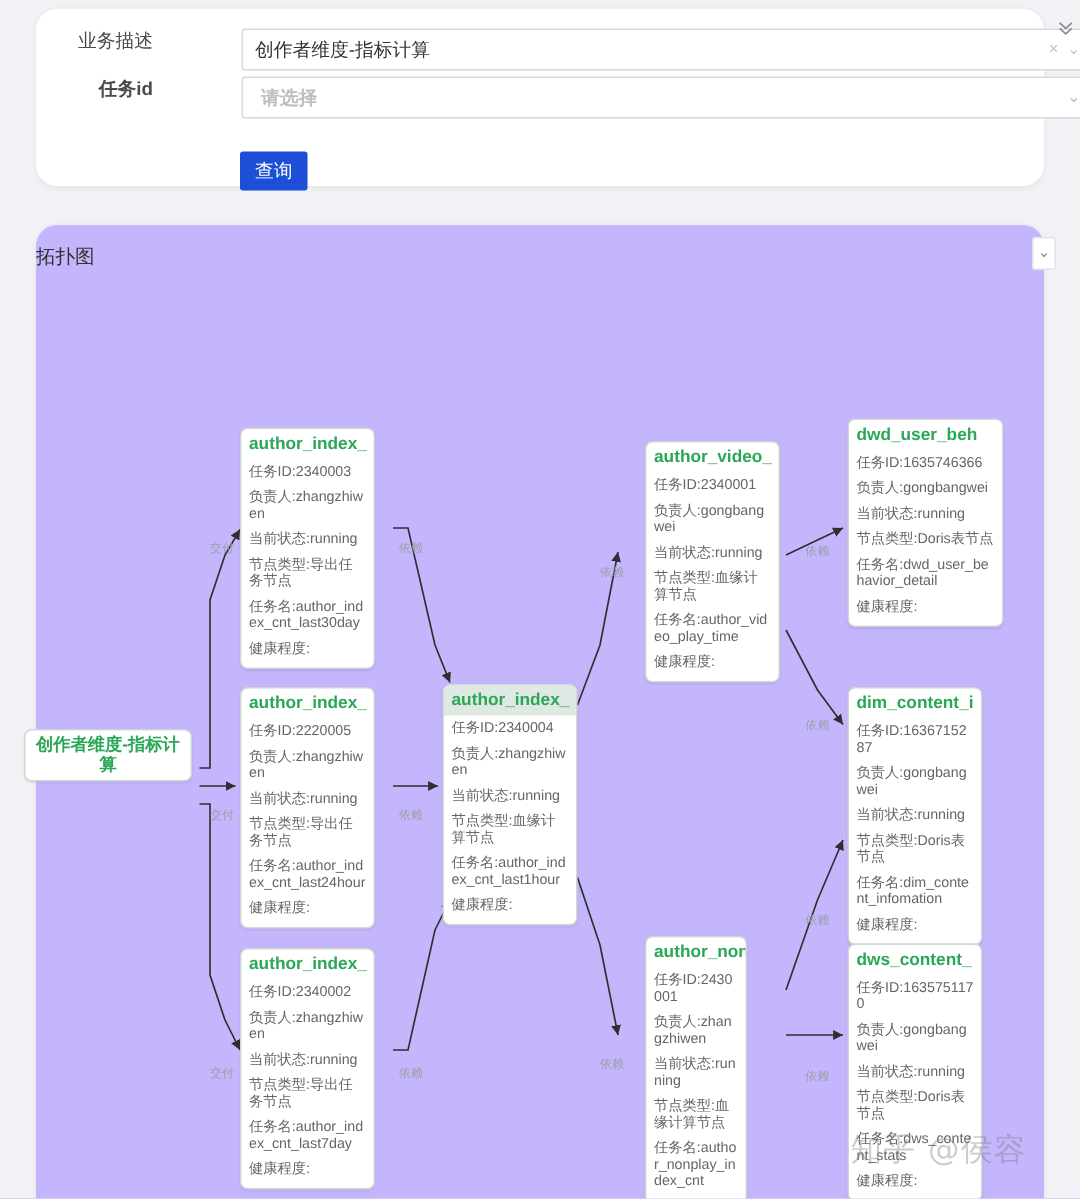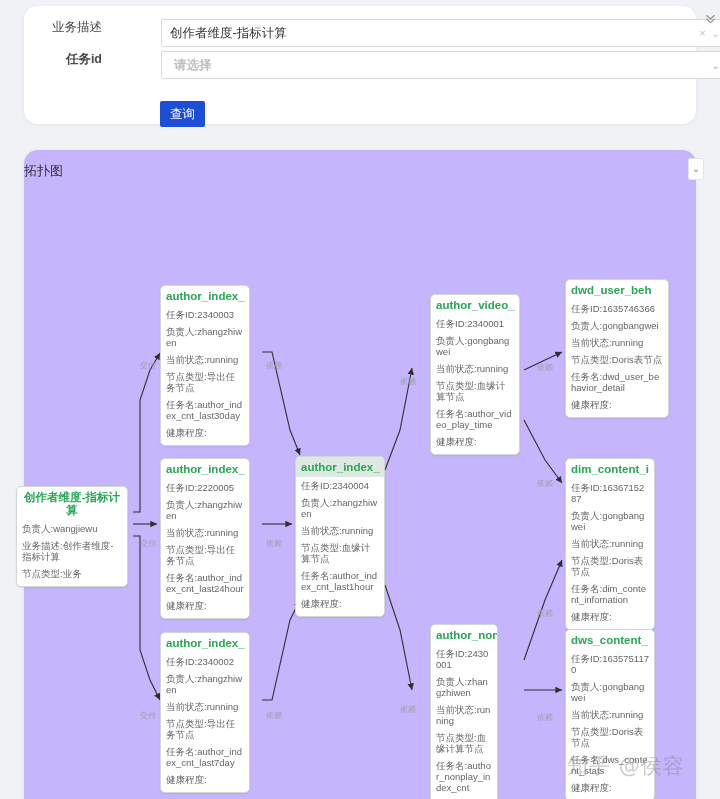--- a/index.html
+++ b/index.html
@@ -165,25 +165,20 @@
 
       <path d="M524,370 L545,360 L562,352"></path>
       <path d="M524,420 L545,460 L562,483"></path>
       <path d="M524,690 L545,690 L562,690"></path>
       <path d="M524,660 L545,600 L562,560"></path>
     </g>
   </svg>
 
   <div class="node root" style="left:16px; top:486px; width:112px;">
     <div class="title">创作者维度-指标计算</div>
-    <div class="rows">
-      <div class="row">负责人:wangjiewu</div>
-      <div class="row">业务描述:创作者维度-指标计算</div>
-      <div class="row">节点类型:业务</div>
-    </div>
   </div>
 
   <div class="node" style="left:160px; top:285px; width:90px;">
     <div class="title">author_index_</div>
     <div class="rows">
       <div class="row">任务ID:2340003</div>
       <div class="row">负责人:zhangzhiwen</div>
       <div class="row">当前状态:running</div>
       <div class="row">节点类型:导出任务节点</div>
       <div class="row">任务名:author_index_cnt_last30day</div>

